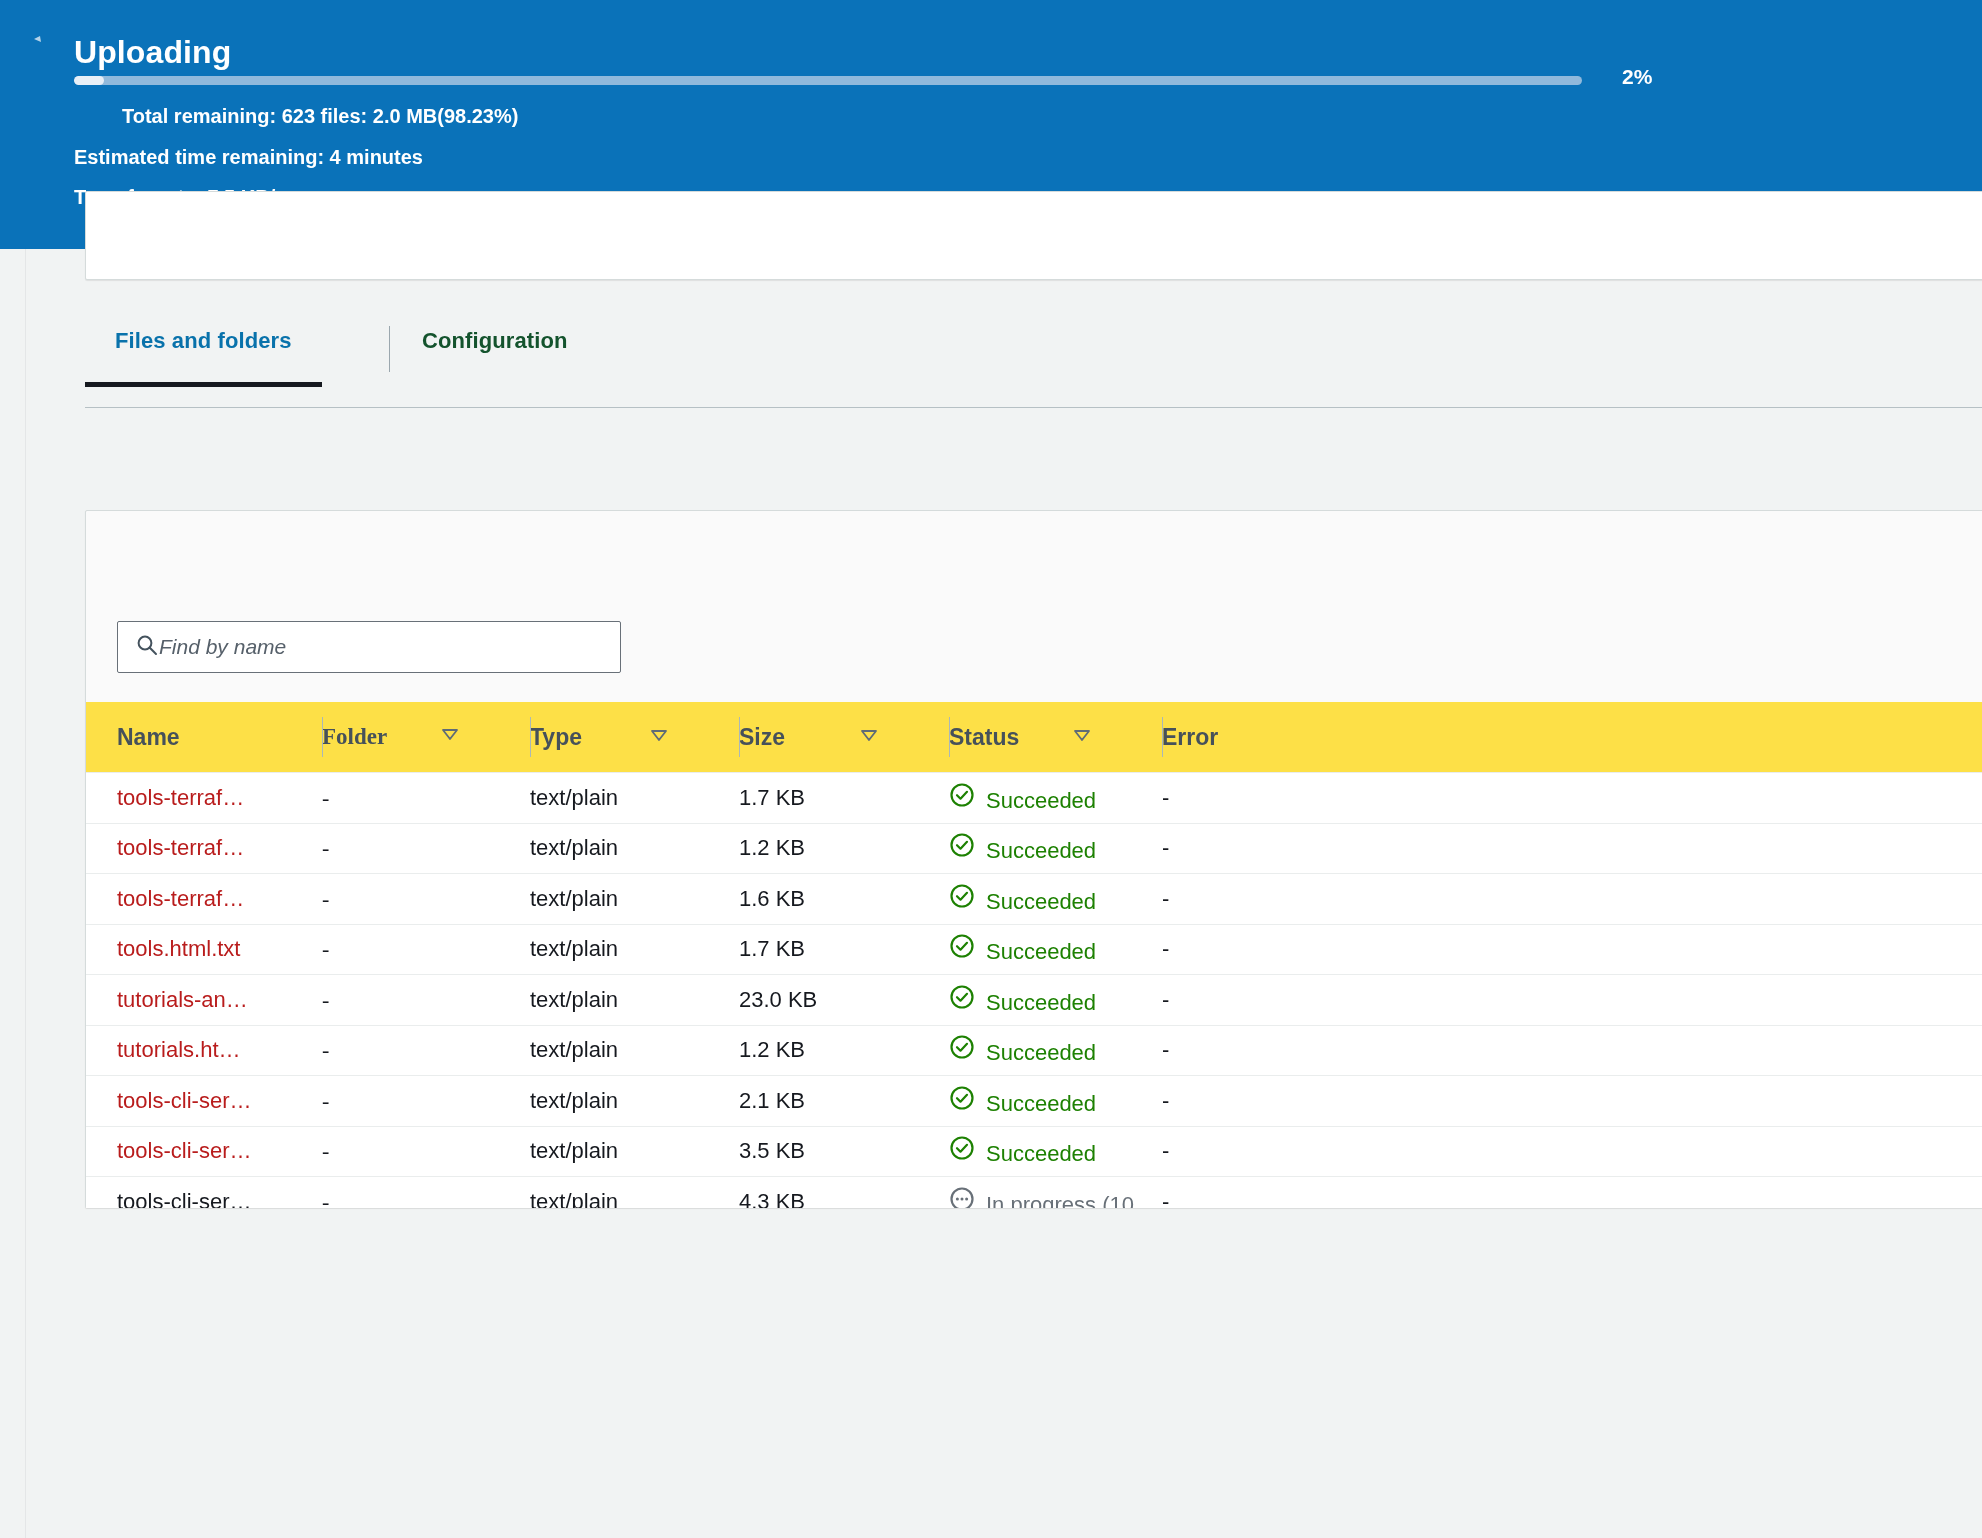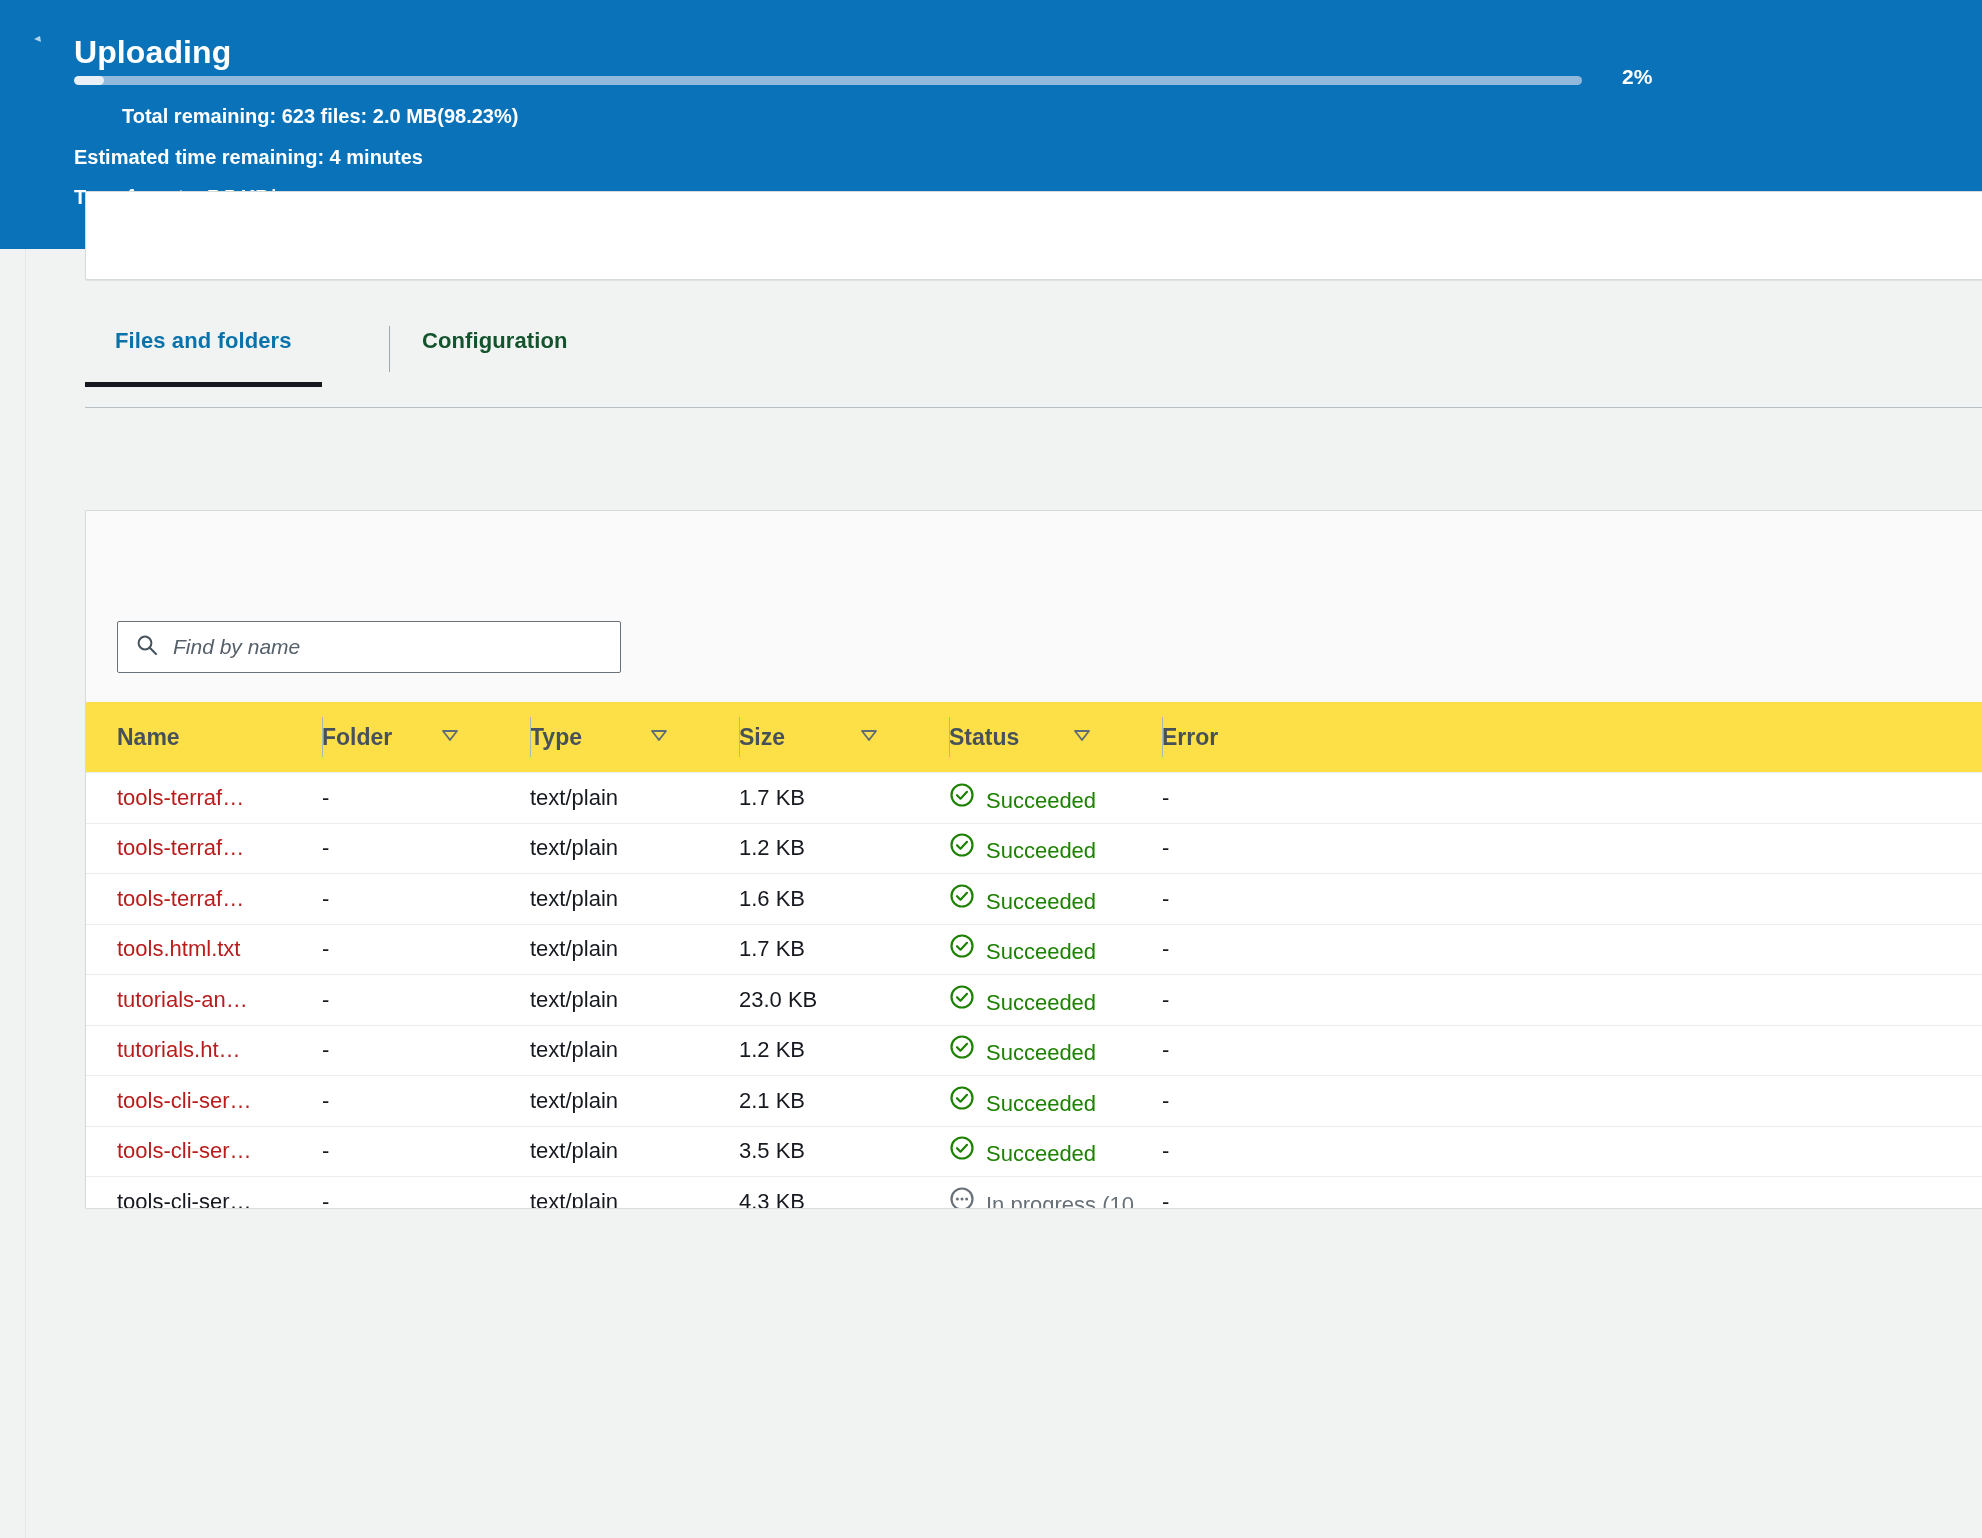--- a/index.html
+++ b/index.html
@@ -173,21 +173,20 @@
     border-radius: 2px;
     display: flex;
     align-items: center;
     padding-left: 17px;
   }
   .search-icon { flex: 0 0 auto; display: block; }
   .search-input {
     flex: 1 1 auto;
     border: none;
     outline: none;
-    margin-left: 14px;
     font-family: "Liberation Sans", sans-serif;
     font-size: 21px;
     font-style: italic;
     color: #ec4899;
     background: transparent;
   }
   .search-input::placeholder { color: #56606a; font-style: italic; opacity: 1; }
 
   
   .table-wrap {
@@ -245,21 +244,21 @@
   tbody tr:last-child td { border-bottom: none; }
   .cell-name-link { color: #b91c1c; text-decoration: none; cursor: pointer; }
   .cell-name-plain { color: #16191f; }
   .status-cell { display: flex; align-items: flex-end; gap: 11px; }
   .status-succeeded { color: #1d8102; }
   .status-muted { color: #687078; }
   .status-icon { flex: 0 0 auto; display: block; }
 
   
   .col-name   { padding-left: 31px !important; width: 212px; }
-  .col-folder { padding-left: 24px !important; width: 208px; }
+  .col-folder { padding-left: 24px !important; width: 208px; font-family: Liberation Serif, serif; }
   .col-type   { padding-left: 24px !important; width: 209px; }
   .col-size   { padding-left: 24px !important; width: 210px; }
   .col-status { padding-left: 24px !important; width: 213px; }
   .col-error  { padding-left: 24px !important; width: 846px; }
 </style>
 </head>
 <body>
 
 <div class="upload-banner">
 

